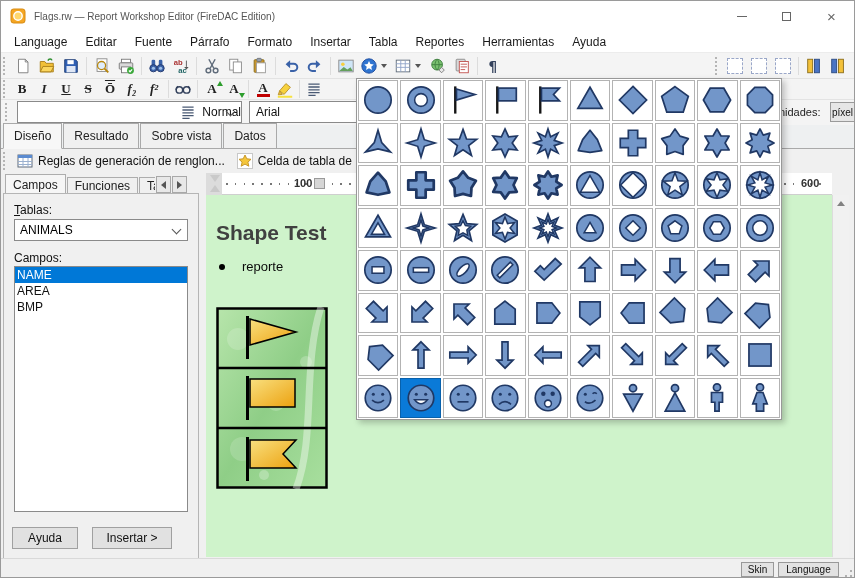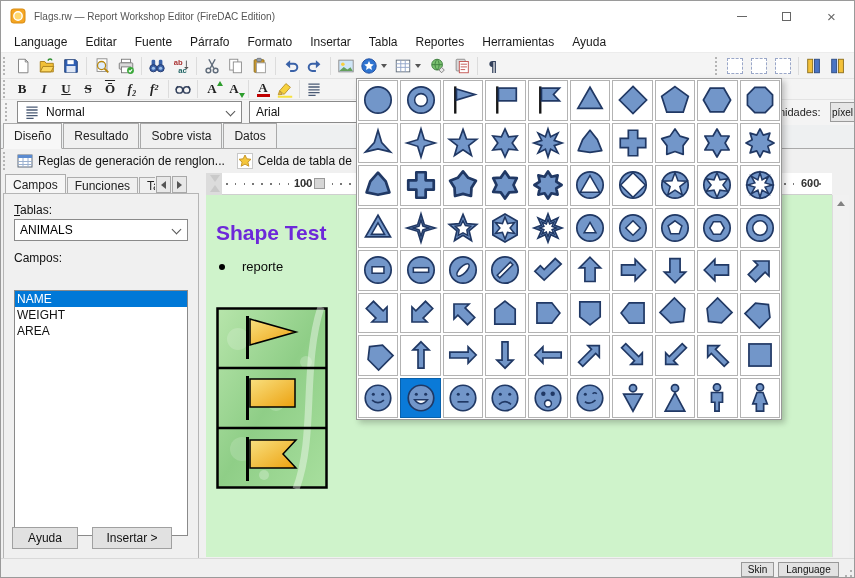--- a/index.html
+++ b/index.html
@@ -43,21 +43,21 @@
   .caret-up-green { top:1px; border-bottom:5px solid #2e9e2e; }
   .caret-down-green { bottom:1px; border-top:5px solid #2e9e2e; }
   .fmt-font-color { flex-direction:column; }
   .fc-letter { line-height:11px; color:#222; }
   .fc-bar { width:13px; height:3px; background:#c00000; margin-top:1px; display:block; }
 
   
   .formatrow { position:absolute; top:99px; left:0; width:100%; height:25px; background:#f4f4f4; }
   .combo { position:absolute; height:22px; background:#fff; border:1px solid #8a8a8a; display:flex; align-items:center; font-size:12px; color:#111; padding-left:6px; }
   .combo .chev { position:absolute; right:7px; top:6px; width:7px; height:7px; border-right:1.5px solid #555; border-bottom:1.5px solid #555; transform:rotate(45deg); }
-  #style-combo { left:16px; top:1px; width:225px; }
+  #style-combo { left:16px; top:1px; width:225px;justify-content:flex-end; }
   #font-combo { left:248px; top:1px; width:212px; }
   .combo-icn { margin-right:6px; display:flex; }
   .units-label { position:absolute; left:770px; top:6px; font-size:11px; color:#222; }
   .units-btn { position:absolute; left:829px; top:2px; width:25px; height:20px; background:#e6e6e6; border:1px solid #9a9a9a; font-size:10px; color:#111; display:flex; align-items:center; justify-content:center; }
 
   
   .tabrow { position:absolute; top:124px; left:0; width:100%; height:24px; background:#eef0f1; border-bottom:1px solid #a9a9a9; display:flex; align-items:flex-end; padding-left:2px; }
   .tab { height:20px; padding:12px 10px; font-size:12px; color:#222; background:#f0f0f0; border:1px solid #a9a9a9; border-bottom:none; margin-right:1px; display:flex; align-items:center; }
   .tab.active { height:24px; background:#f7f7f7; margin-bottom:-1px; border-bottom:1px solid #f7f7f7; }
 
@@ -73,21 +73,21 @@
   .mini-btn { width:15px; height:17px; background:#e8e8e8; border:1px solid #a8a8a8; display:flex; align-items:center; justify-content:center; margin-right:1px; }
   .tri-left { width:0;height:0;border-top:4px solid transparent;border-bottom:4px solid transparent;border-right:5px solid #555; }
   .tri-right { width:0;height:0;border-top:4px solid transparent;border-bottom:4px solid transparent;border-left:5px solid #555; }
   .panelbox { position:absolute; left:2px; top:192px; width:196px; height:444px; background:#f0f0f0; border:1px solid #b5b5b5; }
   .pb-label { position:absolute; font-size:12px; color:#111; }
   #tables-label { left:10px; top:9px; }
   #tables-label .accel { text-decoration:underline; }
   #fields-label { left:10px; top:57px; }
   .tables-combo { position:absolute; left:10px; top:25px; width:174px; height:22px; background:#fff; border:1px solid #8a8a8a; display:flex; align-items:center; font-size:12px; padding-left:5px; }
   .tables-combo .chev { position:absolute; right:7px; top:6px; width:7px; height:7px; border-right:1.5px solid #555; border-bottom:1.5px solid #555; transform:rotate(45deg); }
-  .fieldlist { position:absolute; left:10px; top:72px; width:174px; height:246px; background:#fff; border:1px solid #8a8a8a; font-size:12px; overflow:hidden;margin-top:24px; }
+  .fieldlist { position:absolute; left:10px; top:72px; width:174px; height:246px; background:#fff; border:1px solid #8a8a8a; font-size:12px; overflow:hidden; }
   .list-item { height:16px; display:flex; align-items:center; padding:0 2px; color:#111; }
   .list-item.sel { background:#0078d7; color:#fff; }
   .btn { position:absolute; background:#e1e1e1; border:1px solid #a0a0a0; font-size:12px; color:#111; display:flex; align-items:center; justify-content:center; }
   #help-btn { left:8px; top:333px; width:66px; height:22px; }
   #insert-btn { left:88px; top:333px; width:80px; height:22px; }
 
   
   .ruler { position:absolute; left:205px; top:172px; width:626px; height:22px; background:#fff; border-bottom:1px solid #cfcfcf; }
   .ruler-origin { position:absolute; left:0; top:0; width:16px; height:22px; background:#dcdcdc; }
   .tickstrip { position:absolute; top:10px; height:2px; background:repeating-linear-gradient(to right,#777 0 1.5px,transparent 1.5px 8.8px); }
@@ -95,21 +95,21 @@
   #ticks-right { left:578px; width:44px; }
   .ruler-num { position:absolute; top:4px; font-size:11px; color:#333;font-weight:bold; }
   #num-left { left:88px; }
   #num-right { left:595px; }
   .marker-sq { position:absolute; left:108px; top:5px; width:11px; height:11px; background:#d6d6d6; border:1px solid #9a9a9a; }
   .ind-top { position:absolute; left:4px; top:2px; width:0; height:0; border-left:5px solid transparent; border-right:5px solid transparent; border-top:7px solid #c9c9c9; }
   .ind-bot { position:absolute; left:4px; bottom:2px; width:0; height:0; border-left:5px solid transparent; border-right:5px solid transparent; border-bottom:7px solid #c9c9c9; }
 
   
   .canvas { position:absolute; left:205px; top:194px; width:626px; height:362px; overflow:hidden; }
-  .canvas-title { position:absolute; left:10px; top:26px; font-size:21px; font-weight:bold; color:#6d28d9; }
+  .canvas-title { position:absolute; left:10px; top:26px; font-size:21px; font-weight:bold; color:#404040; }
   .bullet-list { position:absolute; left:13px; top:60px; }
   .bullet-row { display:flex; align-items:center; height:23px; }
   .bullet-dot { width:6px; height:6px; border-radius:50%; background:#000; margin-right:17px; }
   .bullet-text { font-size:13px; color:#0a0a0a; }
   .flagimg { position:absolute; left:10px; top:112px; }
 
   
   .vscroll { position:absolute; left:831px; top:194px; width:17px; height:362px; background:#f1f1f1; border-left:1px solid #dcdcdc; }
   .vs-btn { height:17px; display:flex; align-items:center; justify-content:center; }
   .tri-up { width:0; height:0; border-left:4px solid transparent; border-right:4px solid transparent; border-bottom:5px solid #828282; }
@@ -432,22 +432,22 @@
 
   <div class="panelbox">
     <div class="pb-label" id="tables-label"><span class="accel">T</span><span>ablas:</span></div>
     <div class="tables-combo">
       <span>ANIMALS</span>
       <span class="chev"></span>
     </div>
     <div class="pb-label" id="fields-label">Campos:</div>
     <div class="fieldlist" id="field-list">
         <div class="list-item sel" style="background: rgb(0, 120, 215);">NAME</div>
-        <div class="list-item">WEIGHT</div>
         <div class="list-item">AREA</div>
+        <div class="list-item">BMP</div>
       </div>
     <div class="btn" id="help-btn">Ayuda</div>
     <div class="btn" id="insert-btn">Insertar &gt;</div>
   </div>
 
   <div class="ruler">
     <div class="ruler-origin"></div>
     <span class="ind-top"></span>
     <span class="ind-bot"></span>
     <div class="tickstrip" id="ticks-left"></div>

